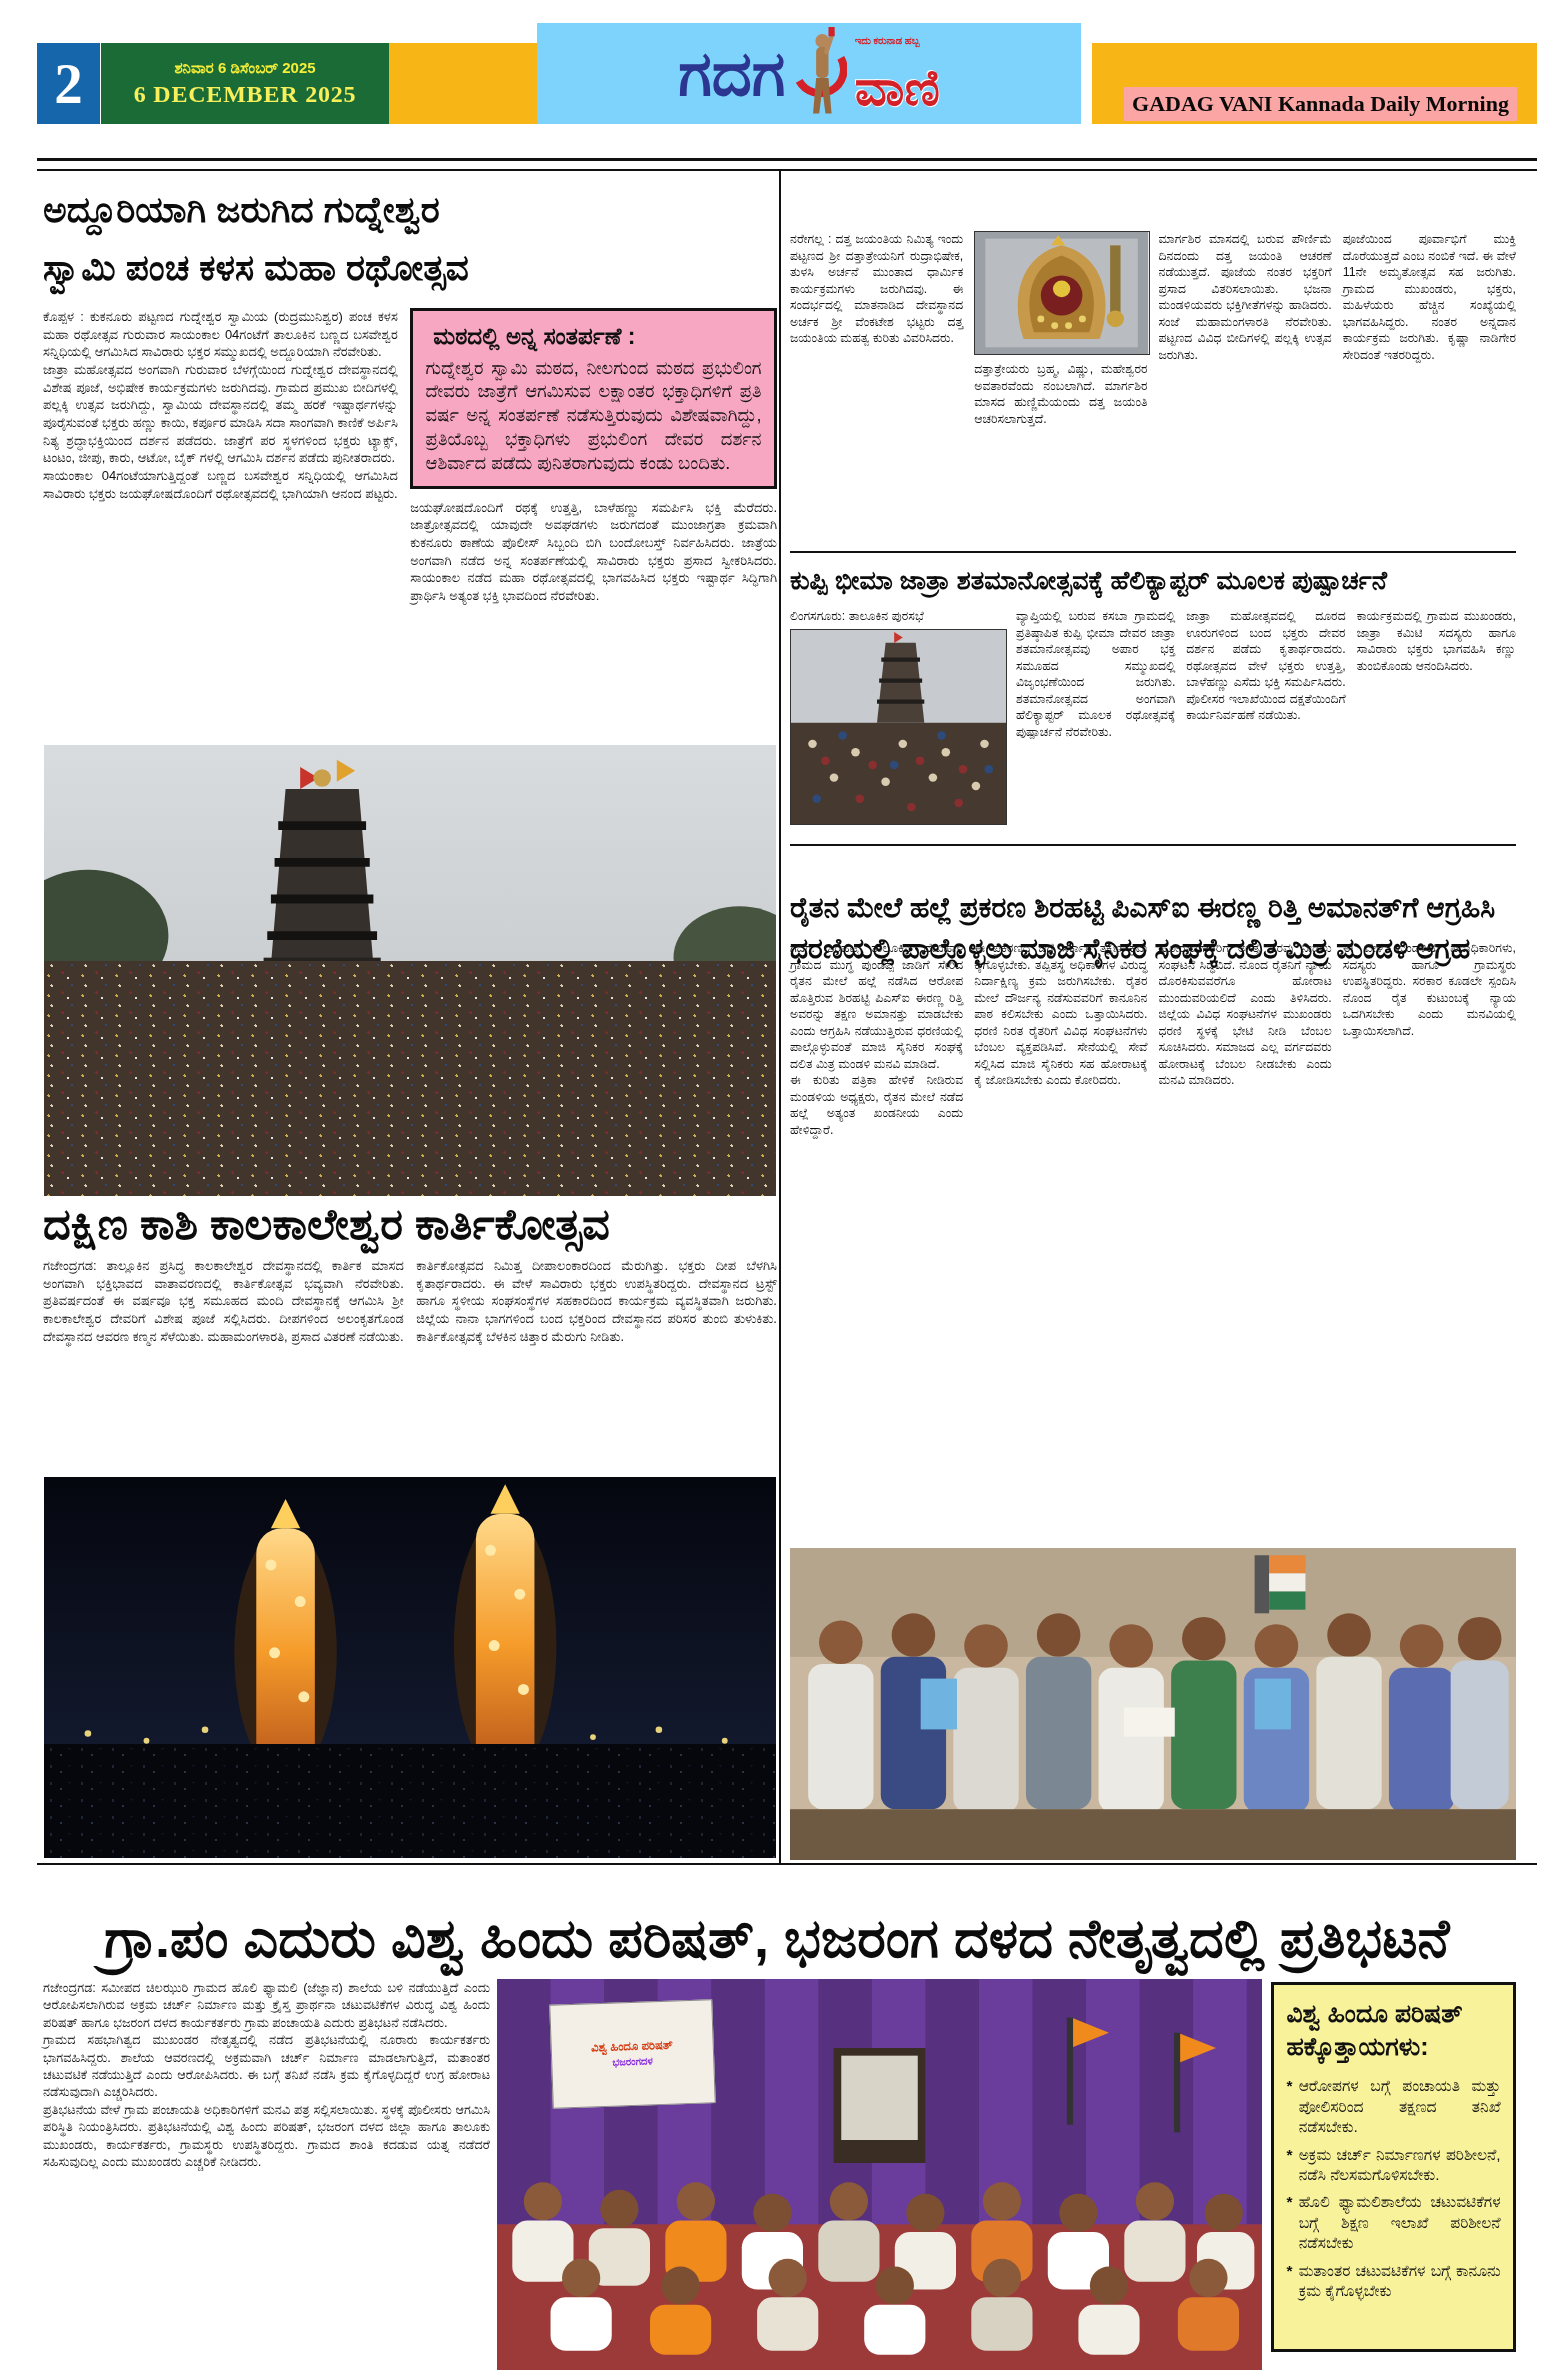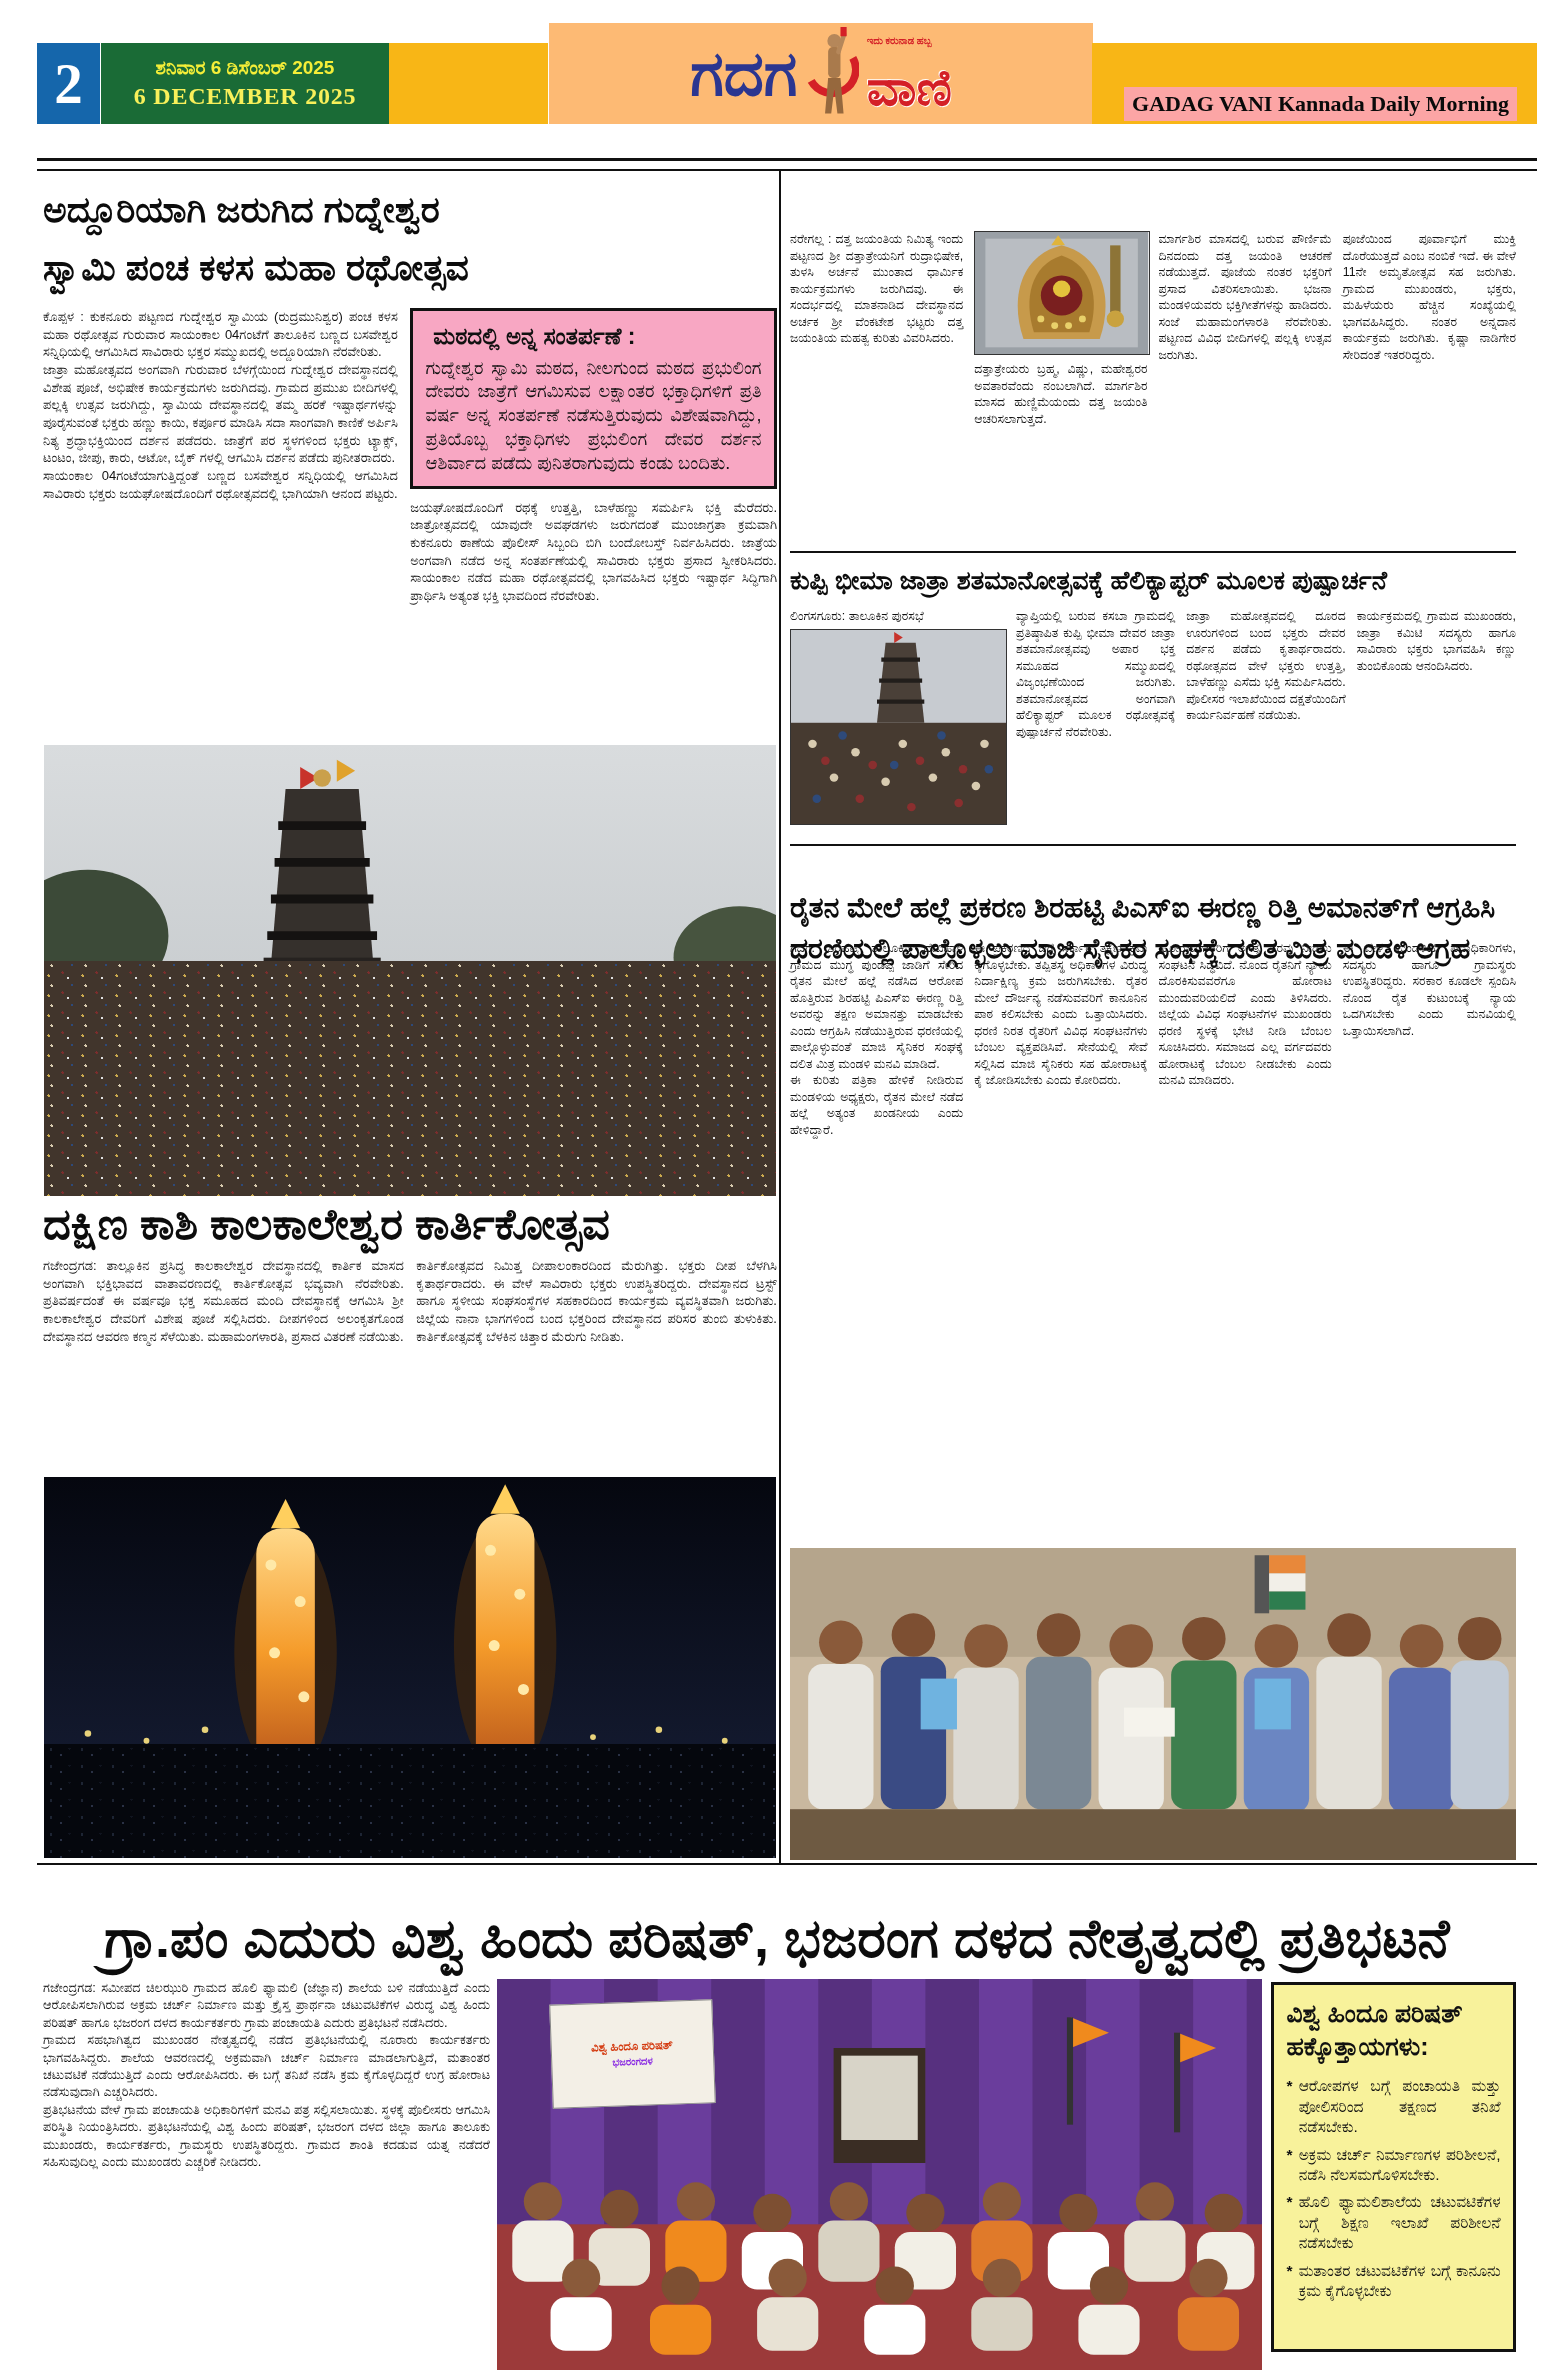--- a/index.html
+++ b/index.html
@@ -4,24 +4,24 @@
 <style>
   html,body{margin:0;padding:0;background:#ffffff;}
   .page{position:relative;width:1555px;height:2377px;background:#ffffff;overflow:hidden;
         font-family:"Liberation Sans","DejaVu Sans",sans-serif;color:#111;}
   
   .h-pagenum{position:absolute;left:37px;top:43px;width:63px;height:81px;background:#1566ab;
              color:#fff;font-family:"Liberation Serif",serif;font-weight:bold;font-size:57px;
              display:flex;align-items:center;justify-content:center;}
   .h-datebox{position:absolute;left:101px;top:43px;width:288px;height:81px;background:#1a6b36;
              display:flex;flex-direction:column;align-items:center;justify-content:center;gap:3.1px;}
-  .date-kn{color:#f4ee38;font-size:19px;font-weight:bold;}
+  .date-kn{color:#f4ee38;font-size:15px;font-weight:bold;}
   .date-en{color:#f8f05a;font-size:24px;font-weight:bold;font-family:"Liberation Serif",serif;letter-spacing:0.8px;}
   .h-yellow1{position:absolute;left:389px;top:43px;width:159px;height:81px;background:#f8b616;}
-  .h-logo{position:absolute;left:549px;top:23px;width:544px;height:101px;background:#fdba74;
+  .h-logo{position:absolute;left:537px;top:23px;width:544px;height:101px;background:#7dd3fc;
           display:flex;align-items:center;justify-content:center;gap:7.7px;}
   .logo-gadag{color:#2b3690;font-size:62px;font-weight:bold;line-height:1;}
   .logo-statue{position:relative;width:54px;height:93px;}
   .logo-vani-wrap{display:flex;flex-direction:column;align-items:flex-start;}
   .logo-tagline{color:#d42027;font-size:10px;font-weight:bold;margin-bottom:16px;}
   .logo-vani{color:#d42027;font-size:50px;font-weight:bold;line-height:1;
              text-shadow:0.8px 0.8px 0 #fff,-0.8px -0.8px 0 #fff;}
   .h-yellow2{position:absolute;left:1092px;top:43px;width:445px;height:81px;background:#f8b616;}
   .masthead-strip{position:absolute;left:1124px;top:87px;width:393px;height:34px;background:#fca5a5;
                   display:flex;align-items:center;justify-content:center;

